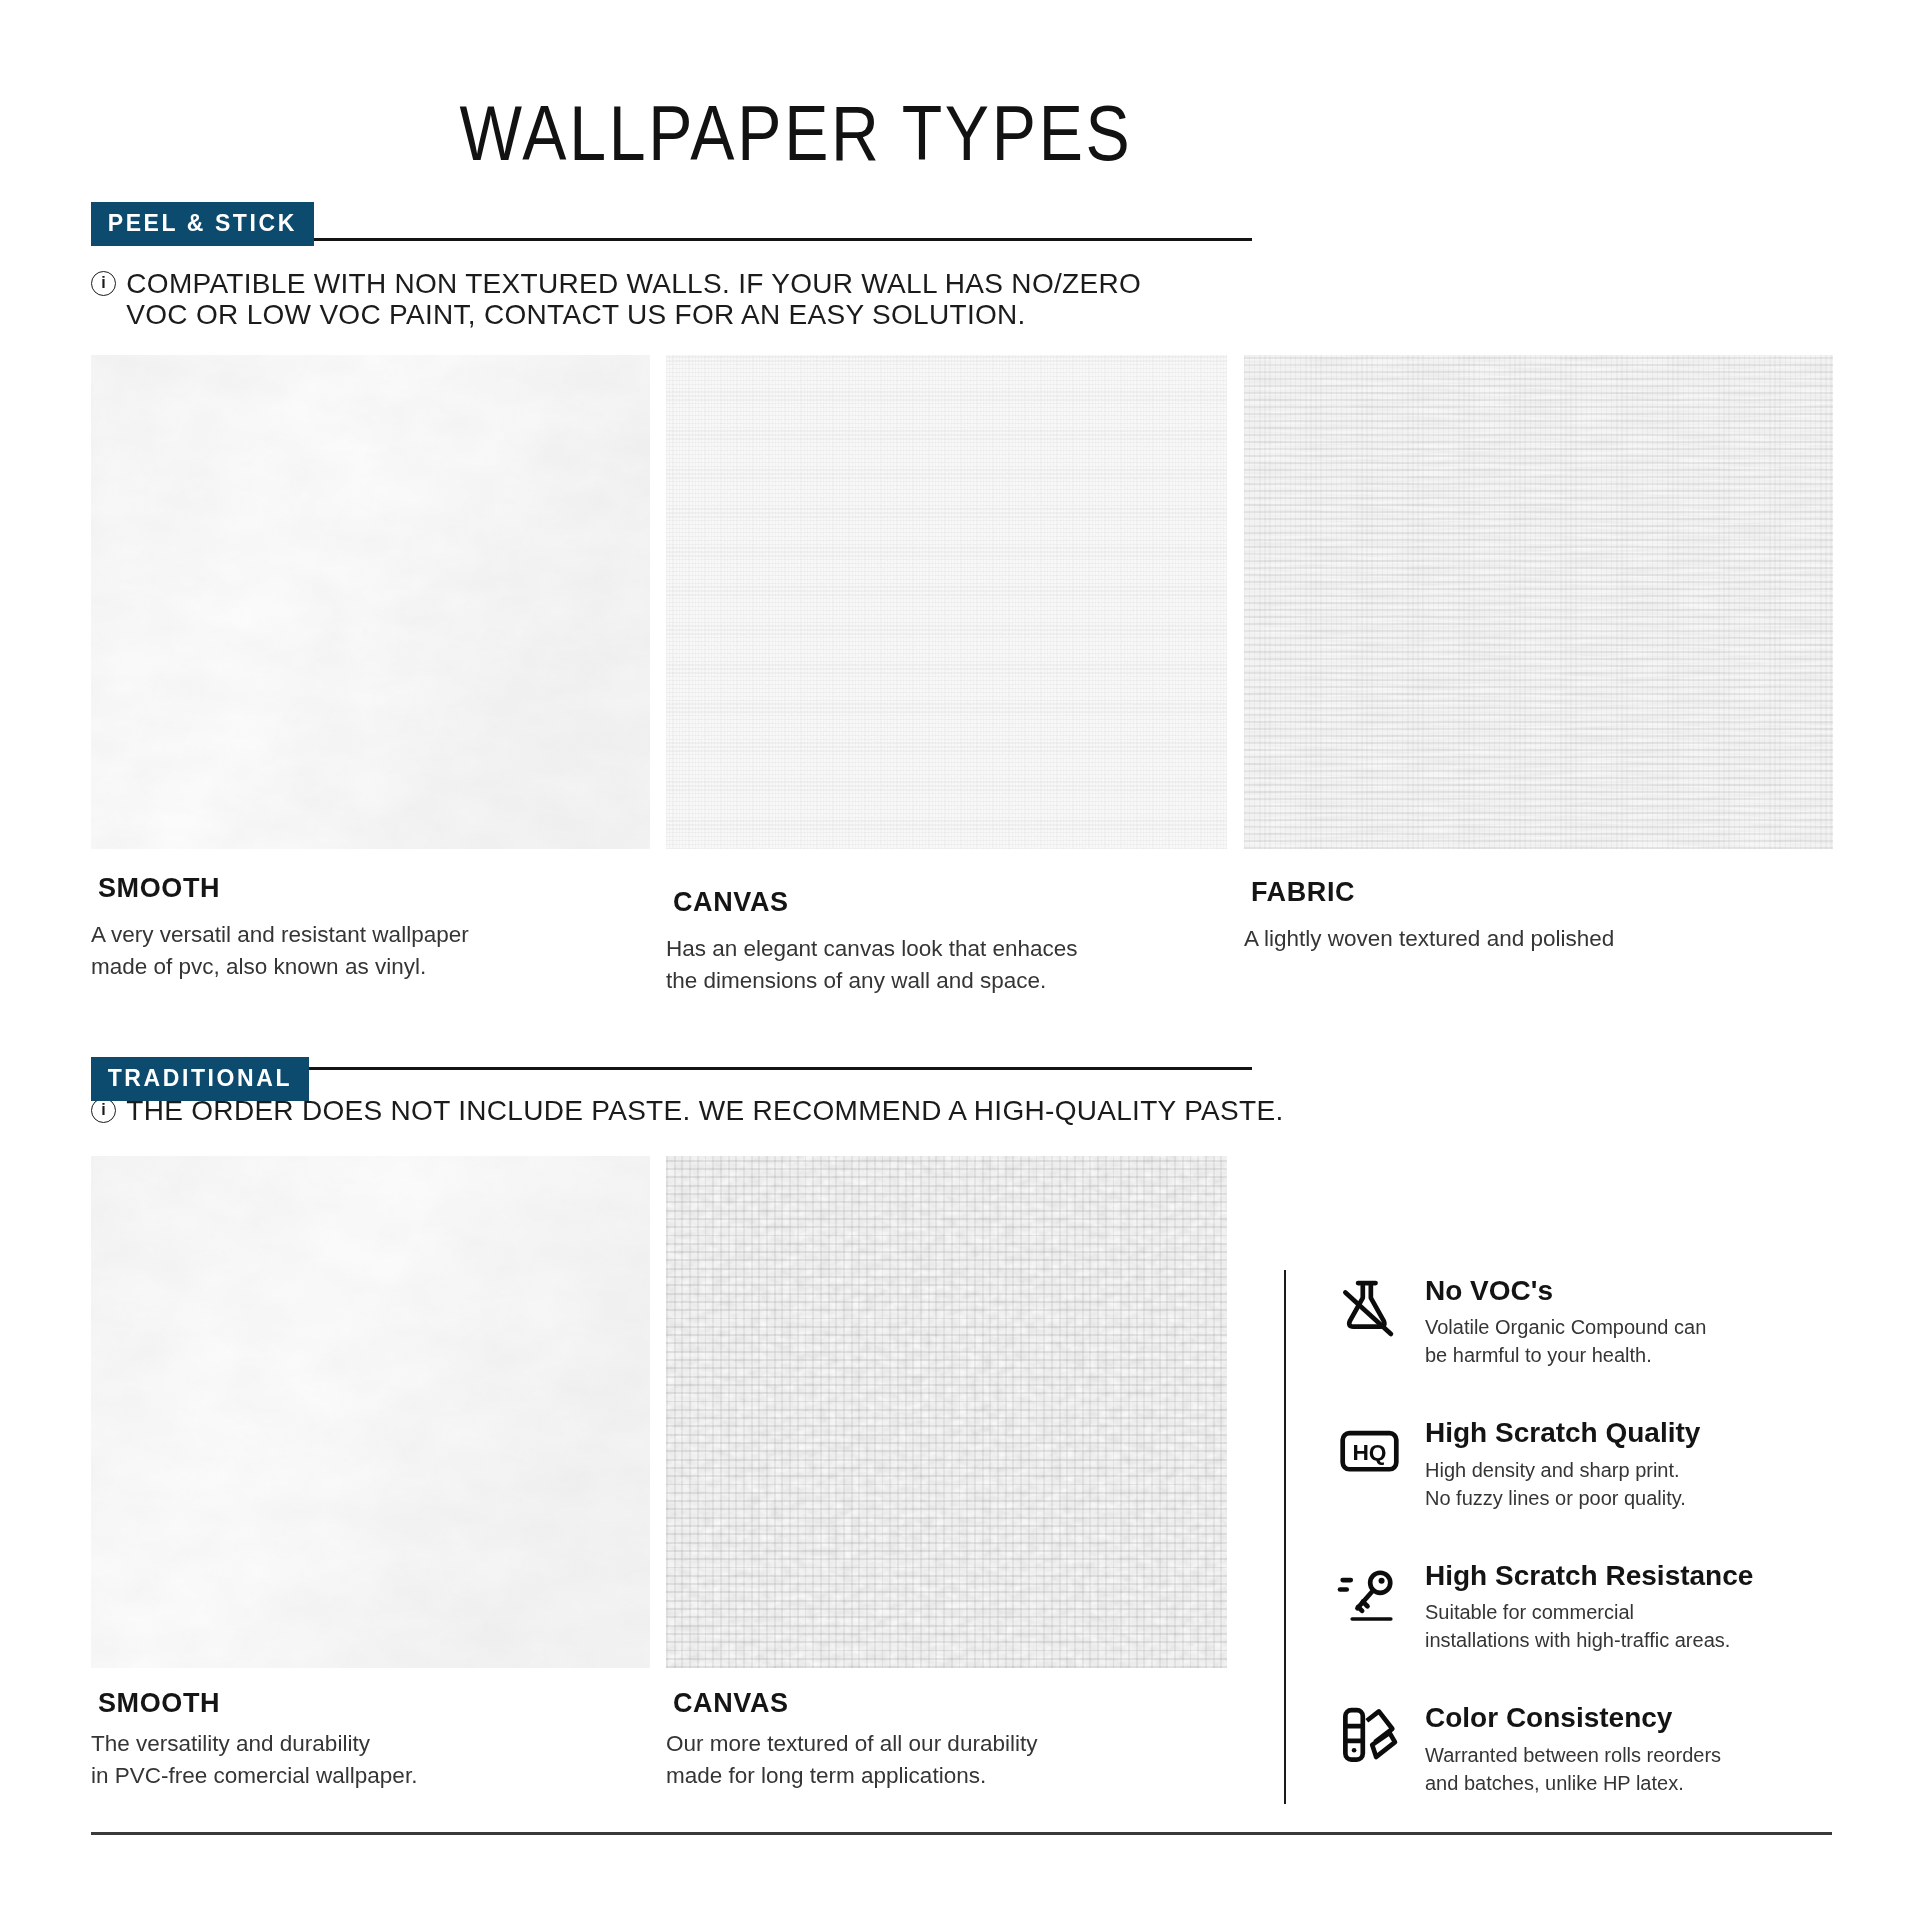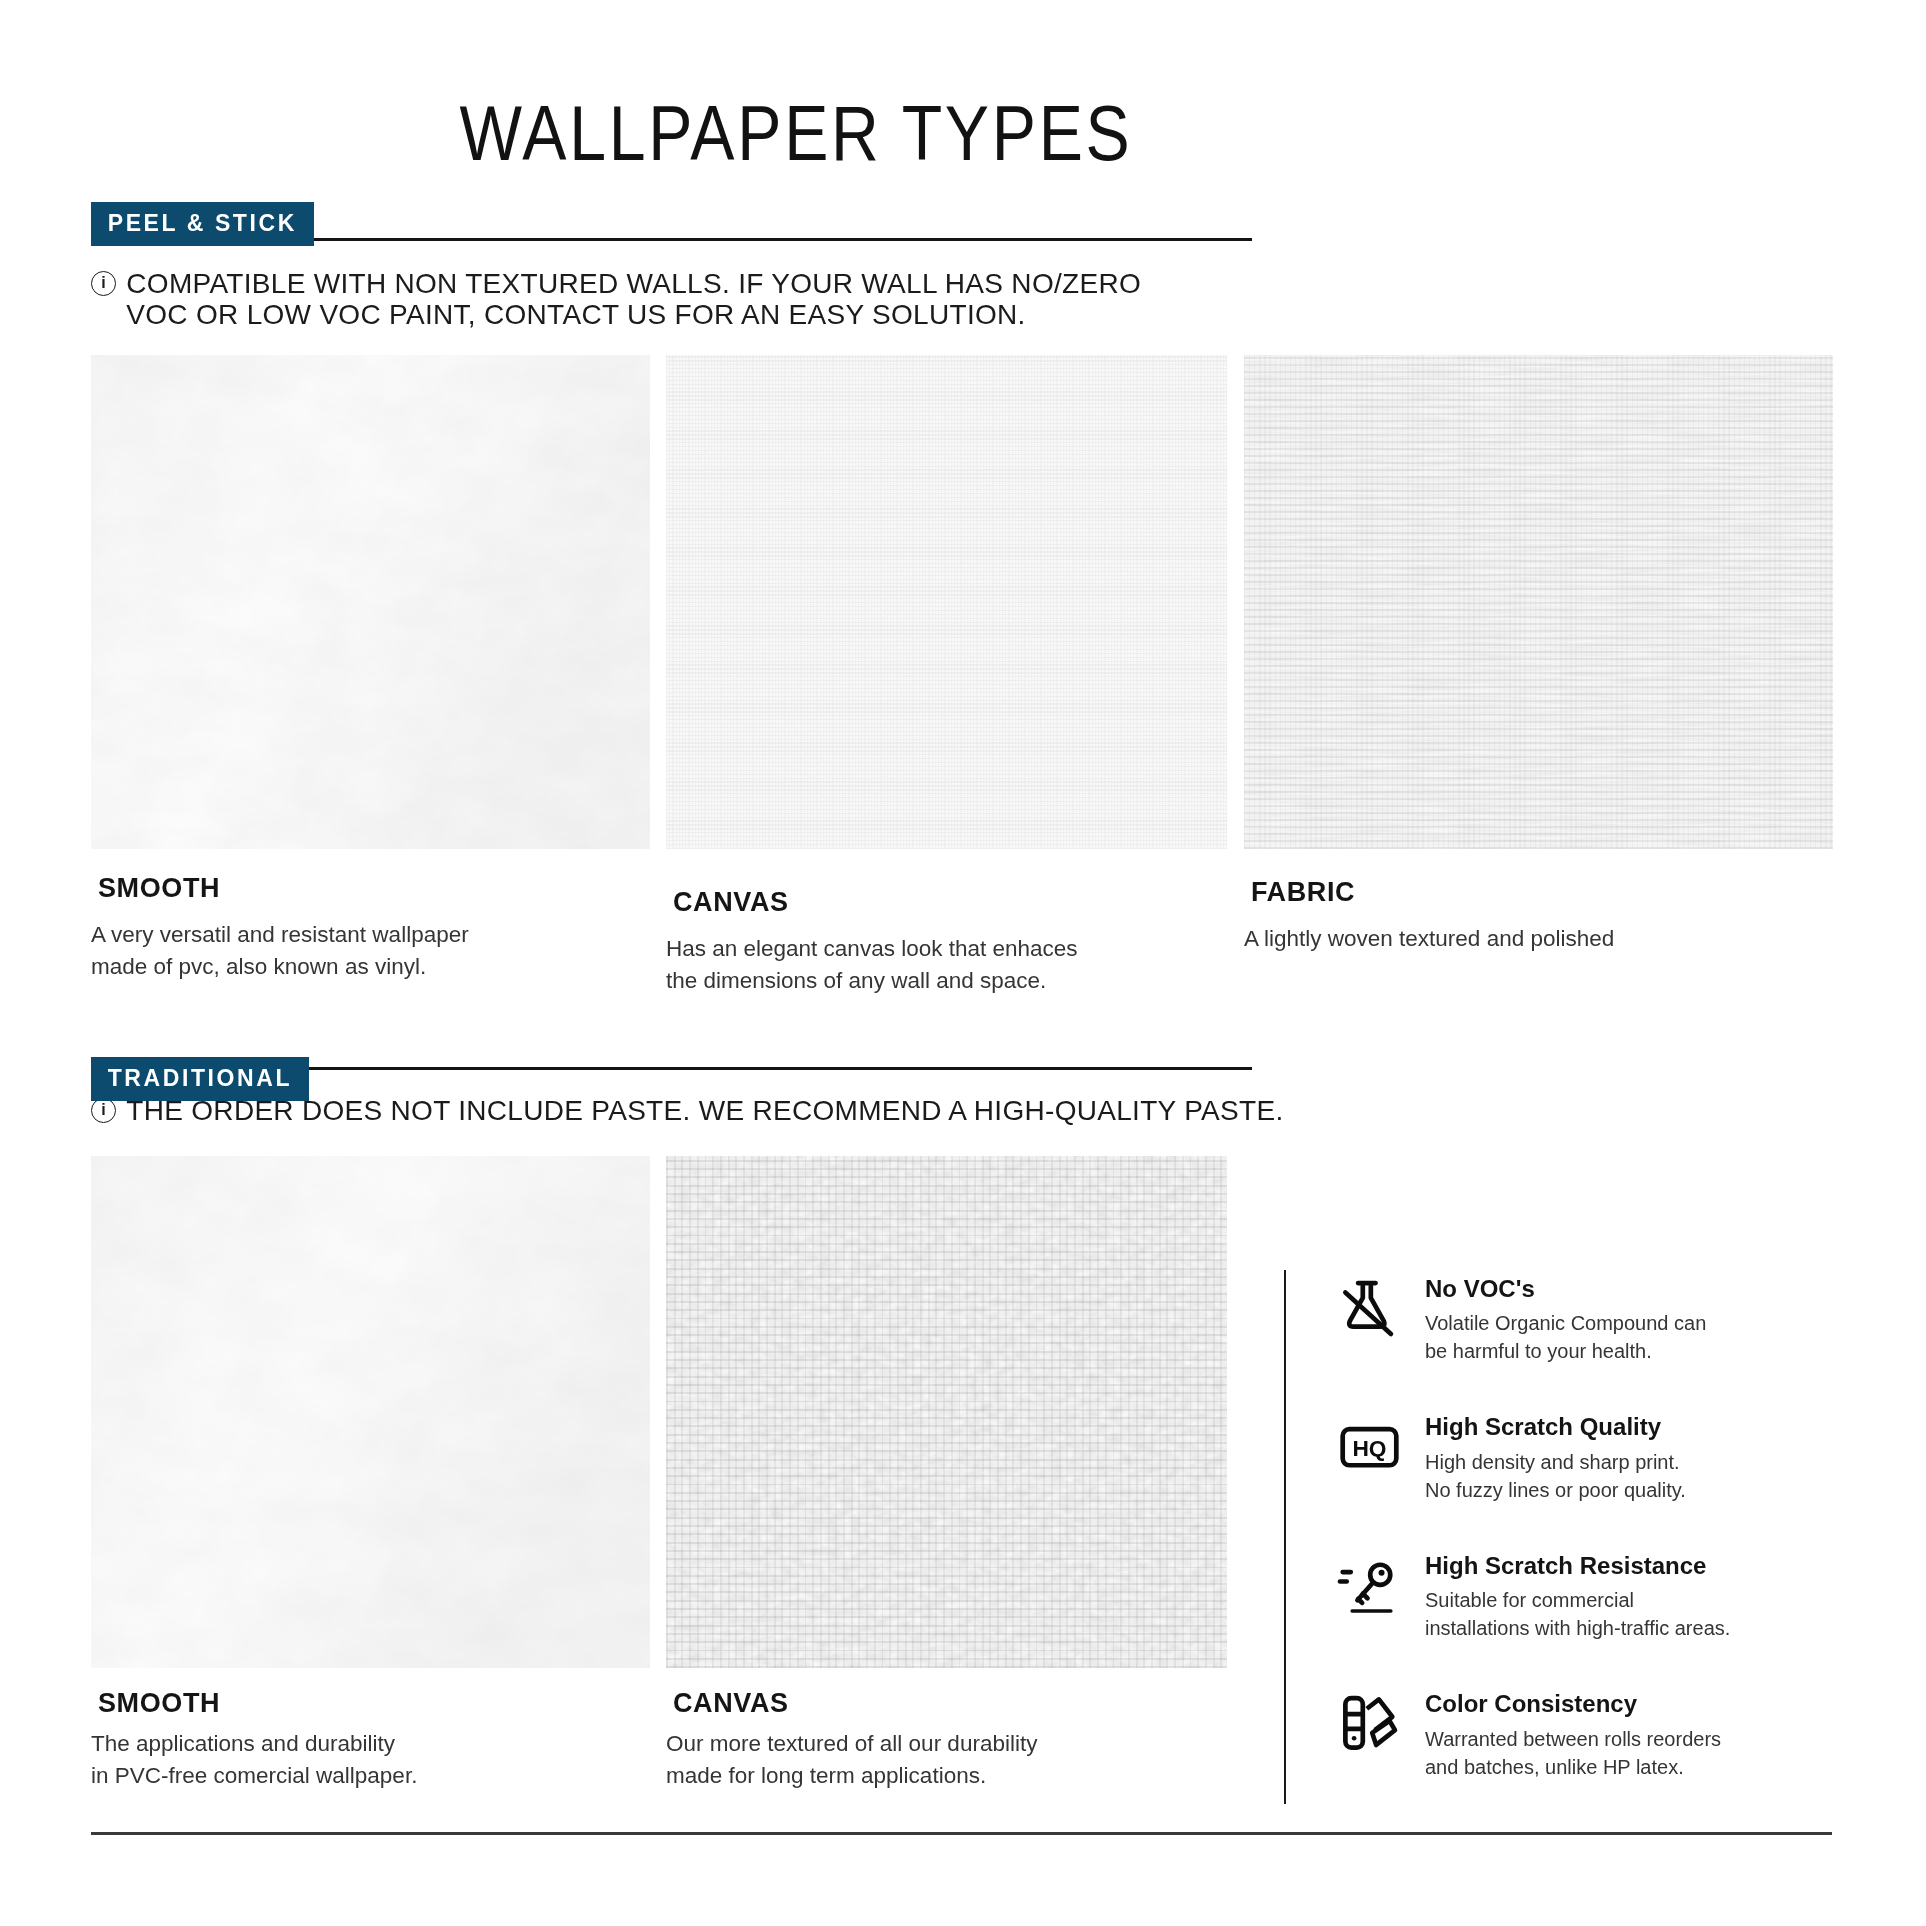--- a/index.html
+++ b/index.html
@@ -49,21 +49,21 @@
   .quality-box{position:absolute;left:1284px;top:1080px;width:550px;height:154px;box-sizing:border-box;
                background:#ececec;border-left:6.4px solid #000000;
                padding:16.7px 19px 16.7px 33px;font-size:20.5px;line-height:40px;color:#1d1d1d;}
 
   
   .features{position:absolute;left:1284px;top:1270px;width:552px;height:534px;box-sizing:border-box;
             border-left:2.6px solid #1a1a1a;padding:5.1px 0 0 50px;}
   .feature{display:flex;gap:22px;margin-bottom:48px;}
   .f-icon{width:67px;height:67px;flex:none;}
   .f-icon svg{width:100%;height:100%;}
-  .f-title{font-size:24px;font-weight:700;color:#141414;margin-bottom:6.4px;}
+  .f-title{font-size:28px;font-weight:700;color:#141414;margin-bottom:6.4px;}
   .f-line{font-size:20px;line-height:28px;color:#353535;}
 
   .bottom-divider{position:absolute;left:91px;top:1832px;width:1741px;height:2.6px;background:#3a3a3a;}
 </style>
 </head>
 <body>
 
 <div class="page">
 
   <h1 class="title">WALLPAPER TYPES</h1>
@@ -191,21 +191,21 @@
         </feComponentTransfer>
       </filter>
       <rect width="100%" height="100%" filter="url(#txBurlap)"></rect>
     </svg>
     <div class="ov ov-burlap"></div>
   </div>
 
   <div class="caption tight" style="left:91px;top:1668px;width:565px;padding-top:13px;">
     <h3 class="type-name">SMOOTH</h3>
     <p class="type-desc">
-      <span class="dl">The applications and durability</span>
+      <span class="dl">The versatility and durability</span>
       <span class="dl">in PVC-free comercial wallpaper.</span>
     </p>
   </div>
   <div class="caption tight" style="left:666px;top:1668px;width:565px;padding-top:13px;">
     <h3 class="type-name">CANVAS</h3>
     <p class="type-desc">
       <span class="dl">Our more textured of all our durability</span>
       <span class="dl">made for long term applications.</span>
     </p>
   </div>

